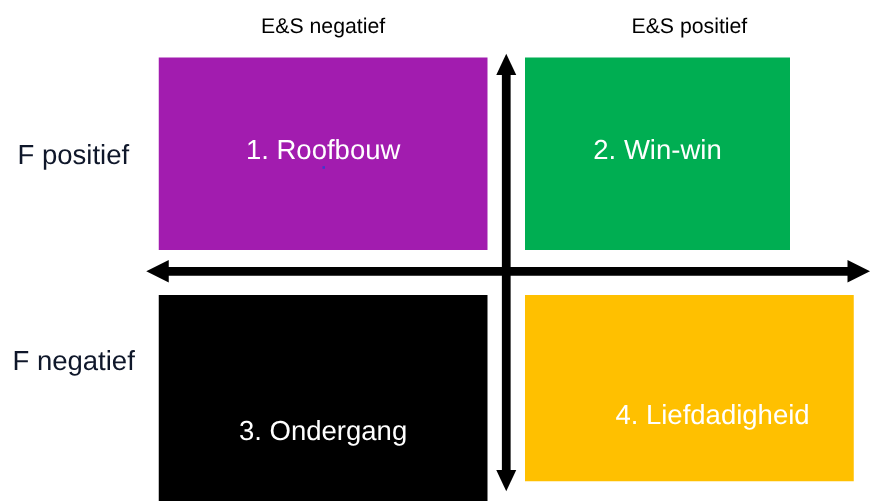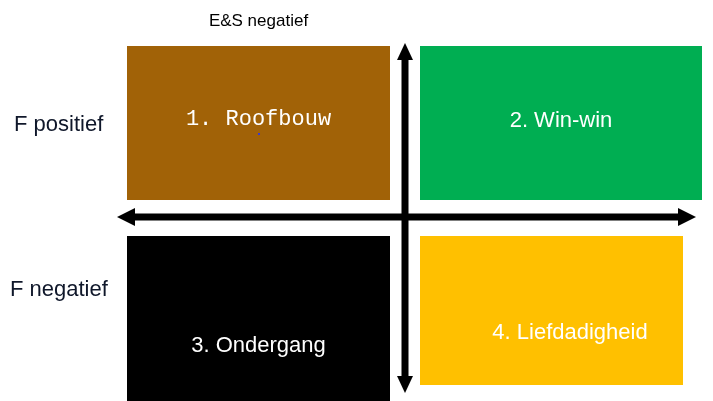--- a/index.html
+++ b/index.html
@@ -54,21 +54,21 @@
     color: #ffffff;
     white-space: nowrap;
     line-height: 1;
     text-align: center;
   }
 
   #quadrant-roofbouw {
     left: 127px; top: 46px; width: 263px; height: 154px;
   }
   #quadrant-winwin {
-    left: 420px; top: 46px; width: 282px; height: 154px;
+    left: 420px; top: 46px; width: 212px; height: 154px;
   }
   #quadrant-ondergang {
     left: 127px; top: 236px; width: 263px; height: 175px;
   }
   #quadrant-liefdadigheid {
     left: 420px; top: 236px; width: 263px; height: 149px; padding-left: 37px;
   }
 
   
   #quadrant-roofbouw .q-text      { transform: translateY(-3px); }
@@ -102,26 +102,27 @@
     background: #3a3ad0;
   }
 </style>
 </head>
 <body>
 
 <div id="canvas">
 
   <div id="label-es-negatief" class="axis-label-top">E&amp;S negatief</div>
 
+  <div id="label-es-positief" class="axis-label-top">E&amp;S positief</div>
 
   <div id="label-f-positief" class="axis-label-side">F positief</div>
 
   <div id="label-f-negatief" class="axis-label-side">F negatief</div>
 
-  <div id="quadrant-roofbouw" class="quadrant" style="background: #a16207; font-family: Liberation Mono, monospace;">
+  <div id="quadrant-roofbouw" class="quadrant" style="background: #a21caf;">
     <span class="q-text" style="color: rgb(255, 255, 255);">1. Roofbouw</span>
   </div>
 
   <div id="quadrant-winwin" class="quadrant" style="background: rgb(0, 174, 82);">
     <span class="q-text" style="color: rgb(255, 255, 255);">2. Win-win</span>
   </div>
 
   <div id="quadrant-ondergang" class="quadrant" style="background: rgb(0, 0, 0);">
     <span class="q-text" style="color: rgb(255, 255, 255);">3. Ondergang</span>
   </div>

